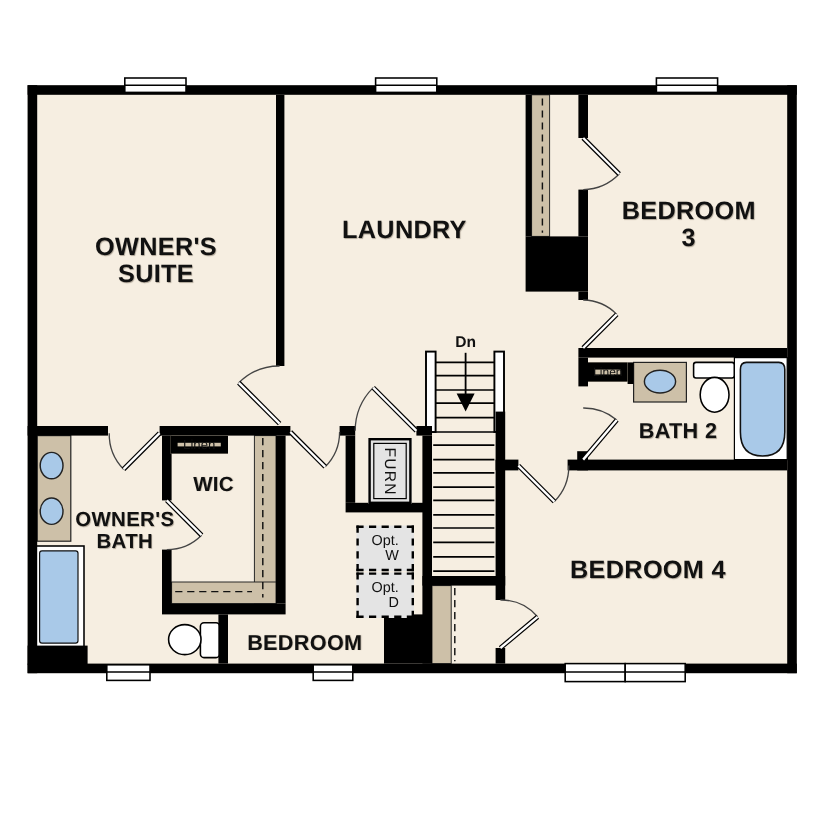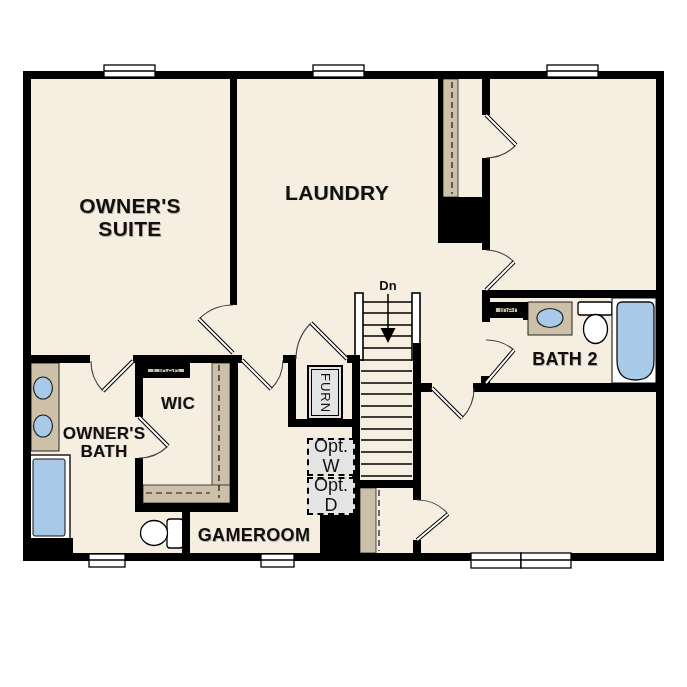--- a/index.html
+++ b/index.html
@@ -24,24 +24,24 @@
   .furn-outer{
     position:absolute;left:307px;top:365px;width:36px;height:55px;box-sizing:border-box;
     border:2px solid #000;background:var(--appliance);padding:2px;
   }
   .furn-inner{position:relative;width:100%;height:100%;border:1px solid #000;box-sizing:border-box;}
   .furn-text{
     position:absolute;left:50%;top:50%;transform:translate(-50%,-50%) rotate(90deg);
     font-size:13px;letter-spacing:1px;color:#111;white-space:nowrap;
   }
   .opt-box{
-    position:absolute;width:48px;height:38px;box-sizing:border-box;left:307px;
+    position:absolute;width:48px;height:38px;box-sizing:border-box;left:297px;
     border:2px dashed #000;background:var(--appliance);
-    display:flex;align-items:center;justify-content:center;text-align:center;
-    font-size:18px;line-height:1.1;color:#111;white-space:pre-line;
+    display:flex;align-items:center;justify-content:center;text-align:right;
+    font-size:12px;line-height:1.1;color:#111;white-space:pre-line;
   }
   #plan-title{
     position:absolute;left:29px;top:589px;font-size:28px;font-weight:bold;color:#000;letter-spacing:.5px;
   }
 </style>
 </head>
 <body>
 
 <div id="canvas" style="--floor: #f6eee1; --wall: #000000; --casework: #cdc0a8; --fixture: #a9c9e8; --appliance: #e4e4e4;">
 
@@ -261,25 +261,27 @@
         <path d="M 417 500 A 40 40 0 0 1 448 514" stroke="#444" stroke-width="1.1"></path>
         <line x1="417" y1="540" x2="448" y2="514" stroke="#000" stroke-width="4"></line>
         <line x1="417" y1="540" x2="448" y2="514" stroke="#fff" stroke-width="2"></line>
       </g>
     </g>
   </svg>
 
   <div class="lbl sz21" style="left:130px;top:218px;">OWNER'S
 SUITE</div>
   <div class="lbl sz21" style="left:337px;top:193px;">LAUNDRY</div>
+  <div class="lbl sz21" style="left:574px;top:188px;">BEDROOM 3</div>
   <div class="lbl sz18" style="left:565px;top:360px;">BATH 2</div>
+  <div class="lbl sz21" style="left:540px;top:476px;">BEDROOM 4</div>
   <div class="lbl sz17" style="left:104px;top:443px;">OWNER'S
 BATH</div>
   <div class="lbl sz17" style="left:178px;top:404px;">WIC</div>
-  <div class="lbl sz18" style="left:254px;top:536px;">GAMEROOM</div>
+  <div class="lbl sz18" style="left:254px;top:536px;">BEDROOM</div>
 
   <div class="small-note" style="left:388px;top:285px;">Dn</div>
 
   <div class="linen-box" style="left:142px;top:363px;width:48px;height:15px;">Linen</div>
   <div class="linen-box" style="left:490px;top:302px;width:33px;height:16px;font-size:10px;">Linen</div>
 
   <div class="furn-outer">
     <div class="furn-inner">
       <span class="furn-text">FURN</span>
     </div>

